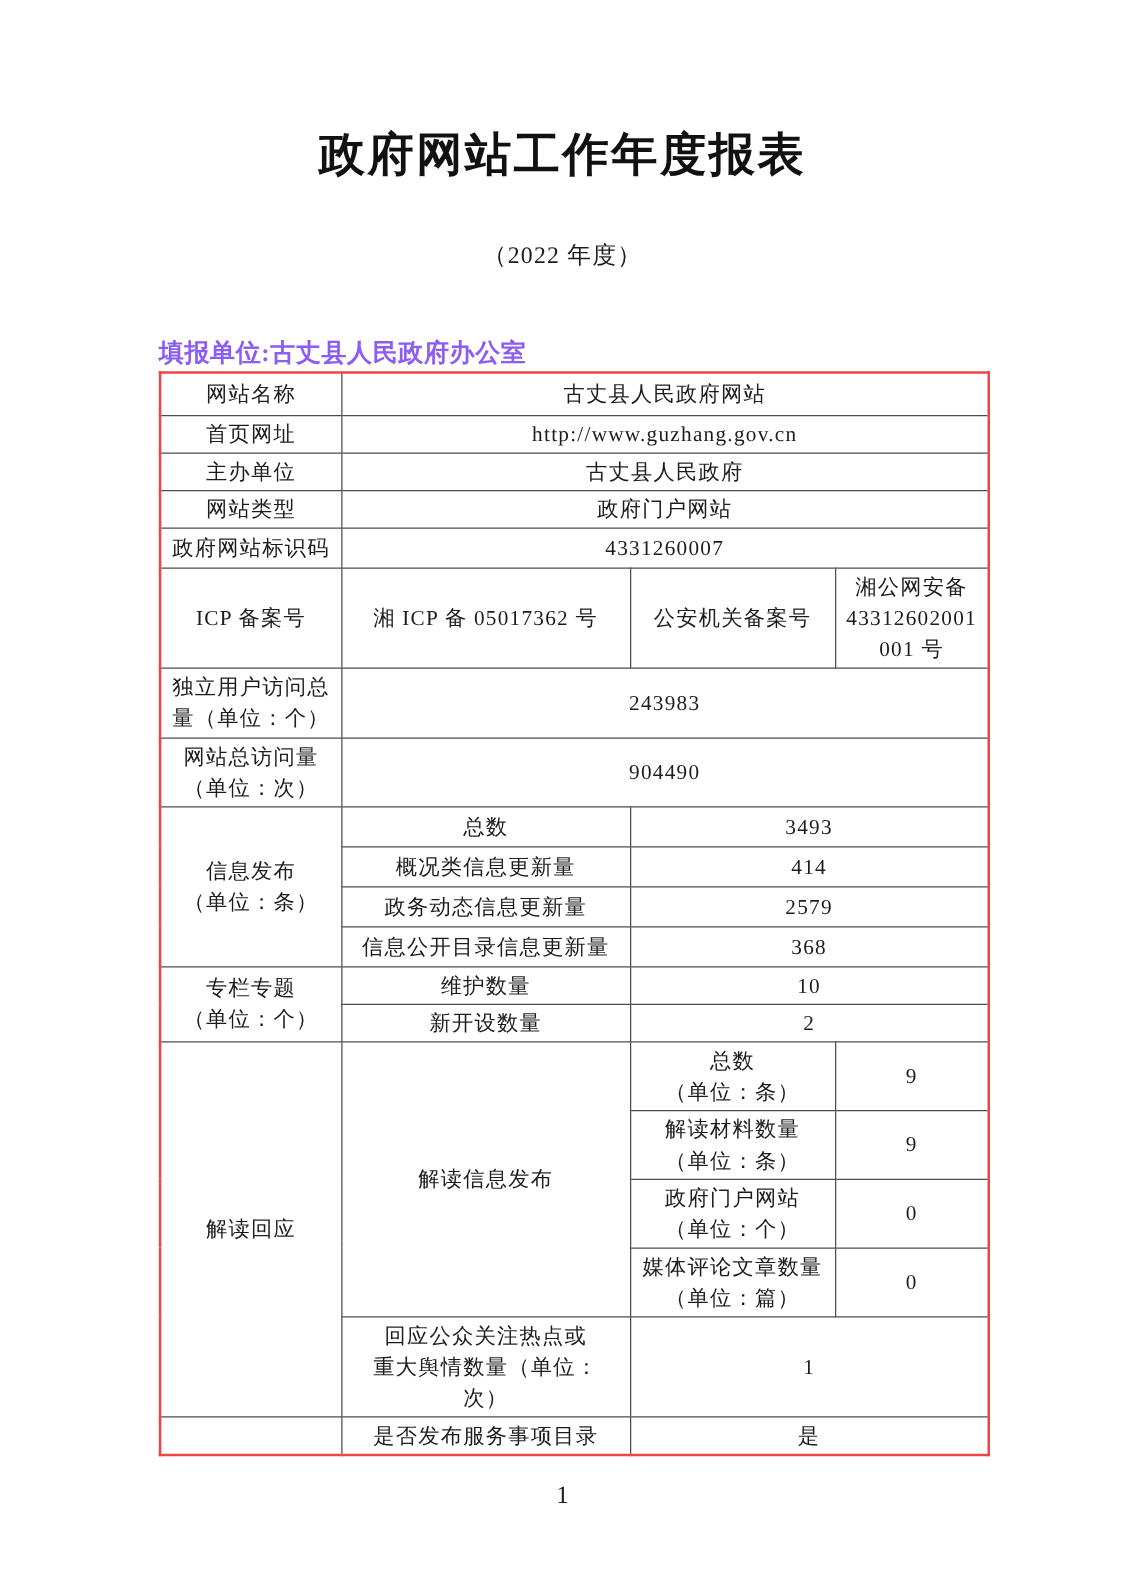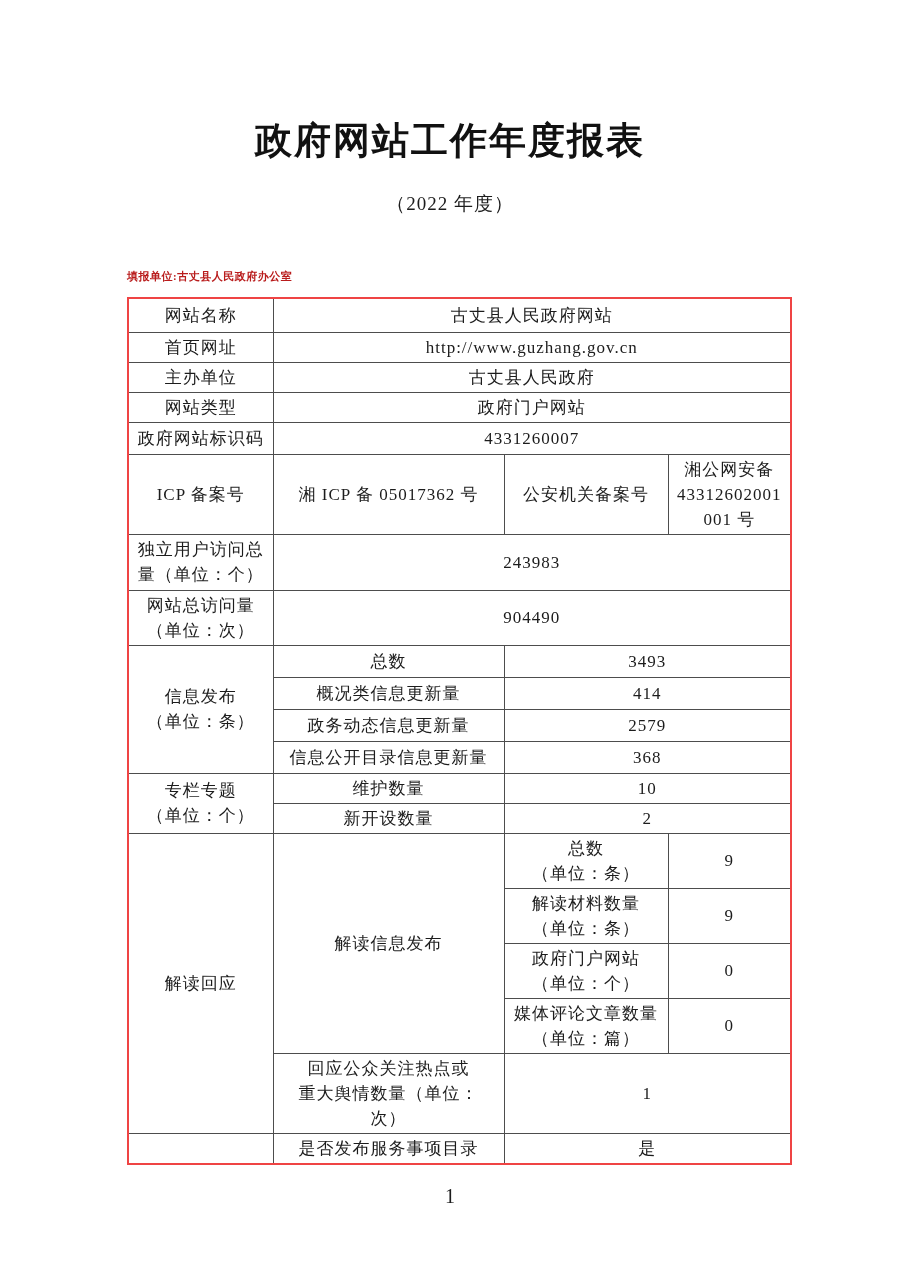--- a/index.html
+++ b/index.html
@@ -5,41 +5,41 @@
   html,body { margin:0; padding:0; background:#ffffff; }
   .page {
     position:relative;
     width:900px; height:1272px;
     background:#ffffff;
     color:#1c1c1c;
     font-family:"Liberation Serif","DejaVu Serif",serif;
     overflow:hidden;
   }
   .doc-title {
-    position:absolute; top:116px; left:0; width:900px;
+    position:absolute; top:99px; left:0; width:900px;
     text-align:center;
     font-family:"Liberation Sans","DejaVu Sans",sans-serif;
     font-weight:900;
     font-size:37px;
     letter-spacing:2px;
     color:#111111;
   }
   .doc-subtitle {
     position:absolute; top:191px; left:0; width:900px;
     text-align:center;
     font-size:19px;
     letter-spacing:1px;
   }
   .reporting-unit {
     position:absolute; top:269px; left:127px;
     font-family:Liberation Serif, serif;
     font-weight:bold;
-    font-size:11px;
+    font-size:20px;
     letter-spacing:0.5px;
-    color:#b91c1c;
+    color:#8b5cf6;
   }
   table.report {
     position:absolute; top:297px; left:127px;
     width:663px;
     border-collapse:collapse;
     table-layout:fixed;
     border:2px solid #ef4444;
   }
   table.report td {
     border:1px solid #4d4d4d;

